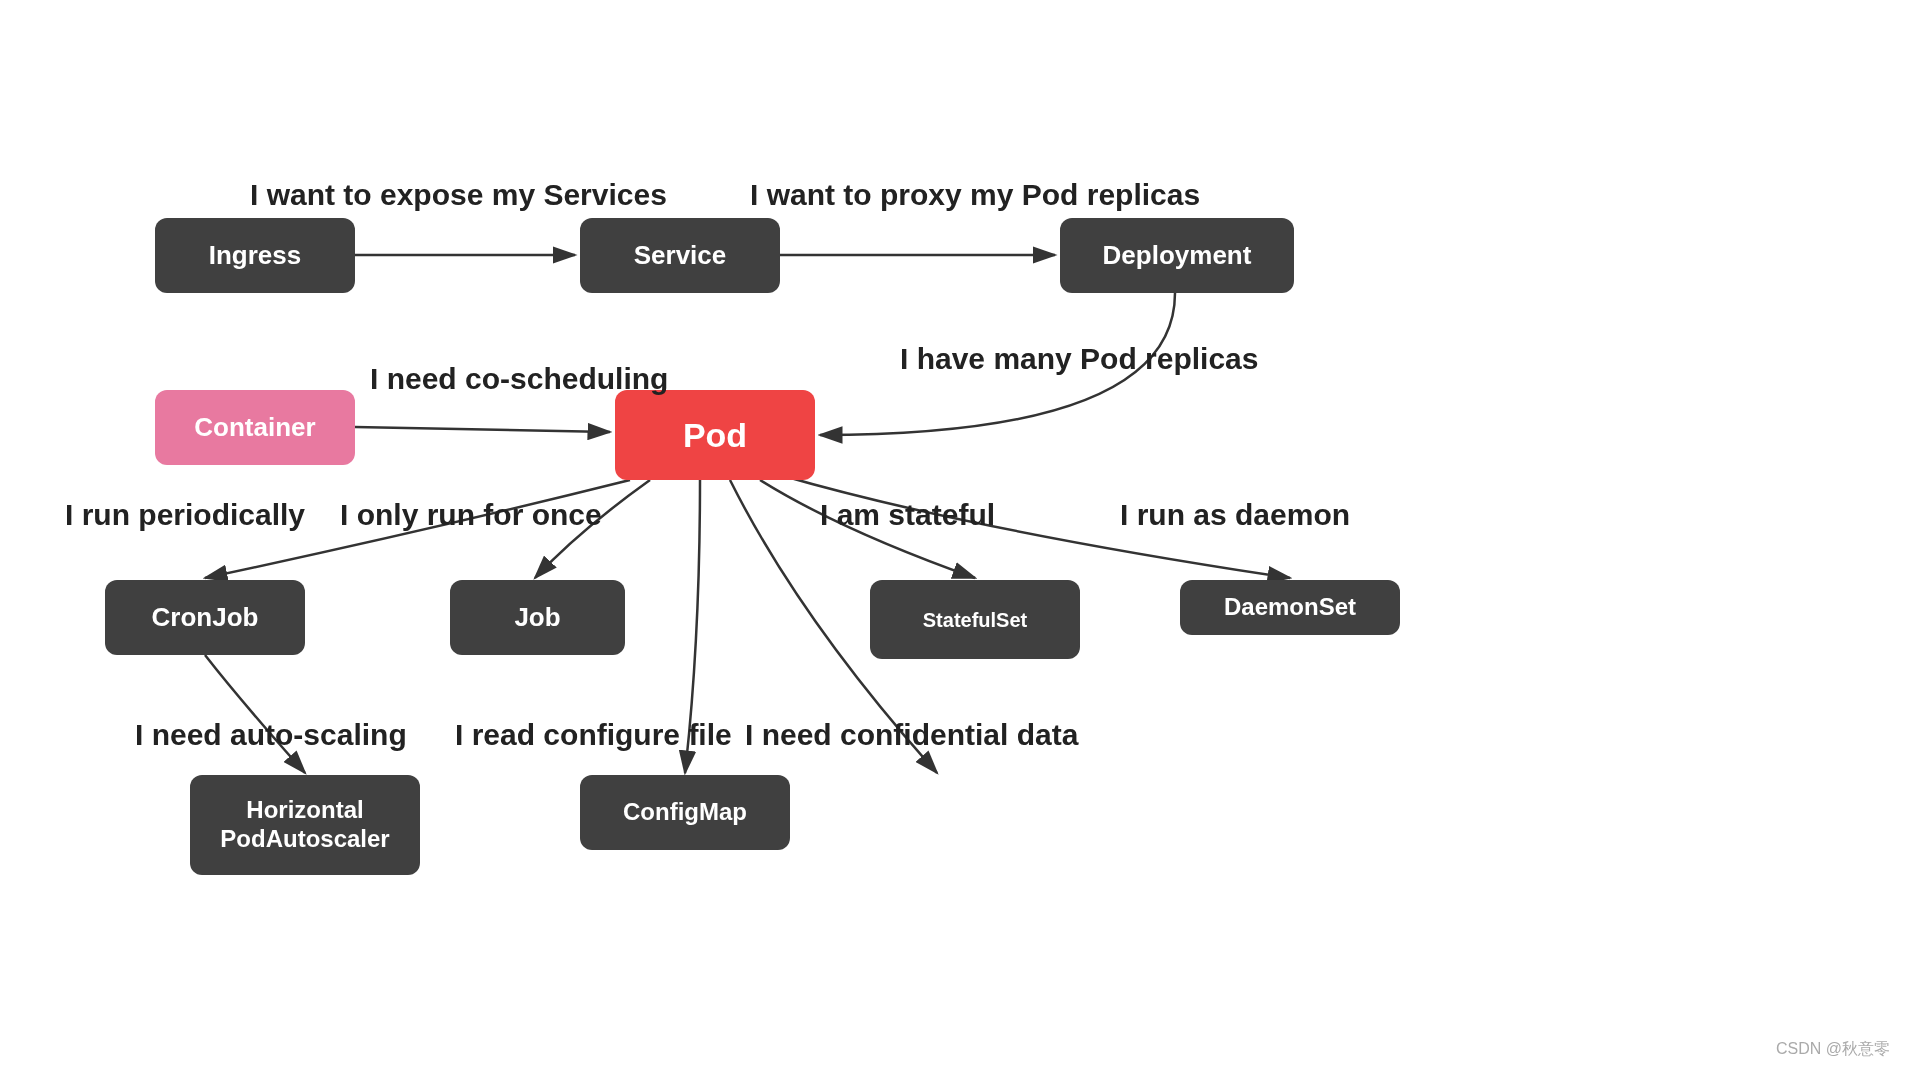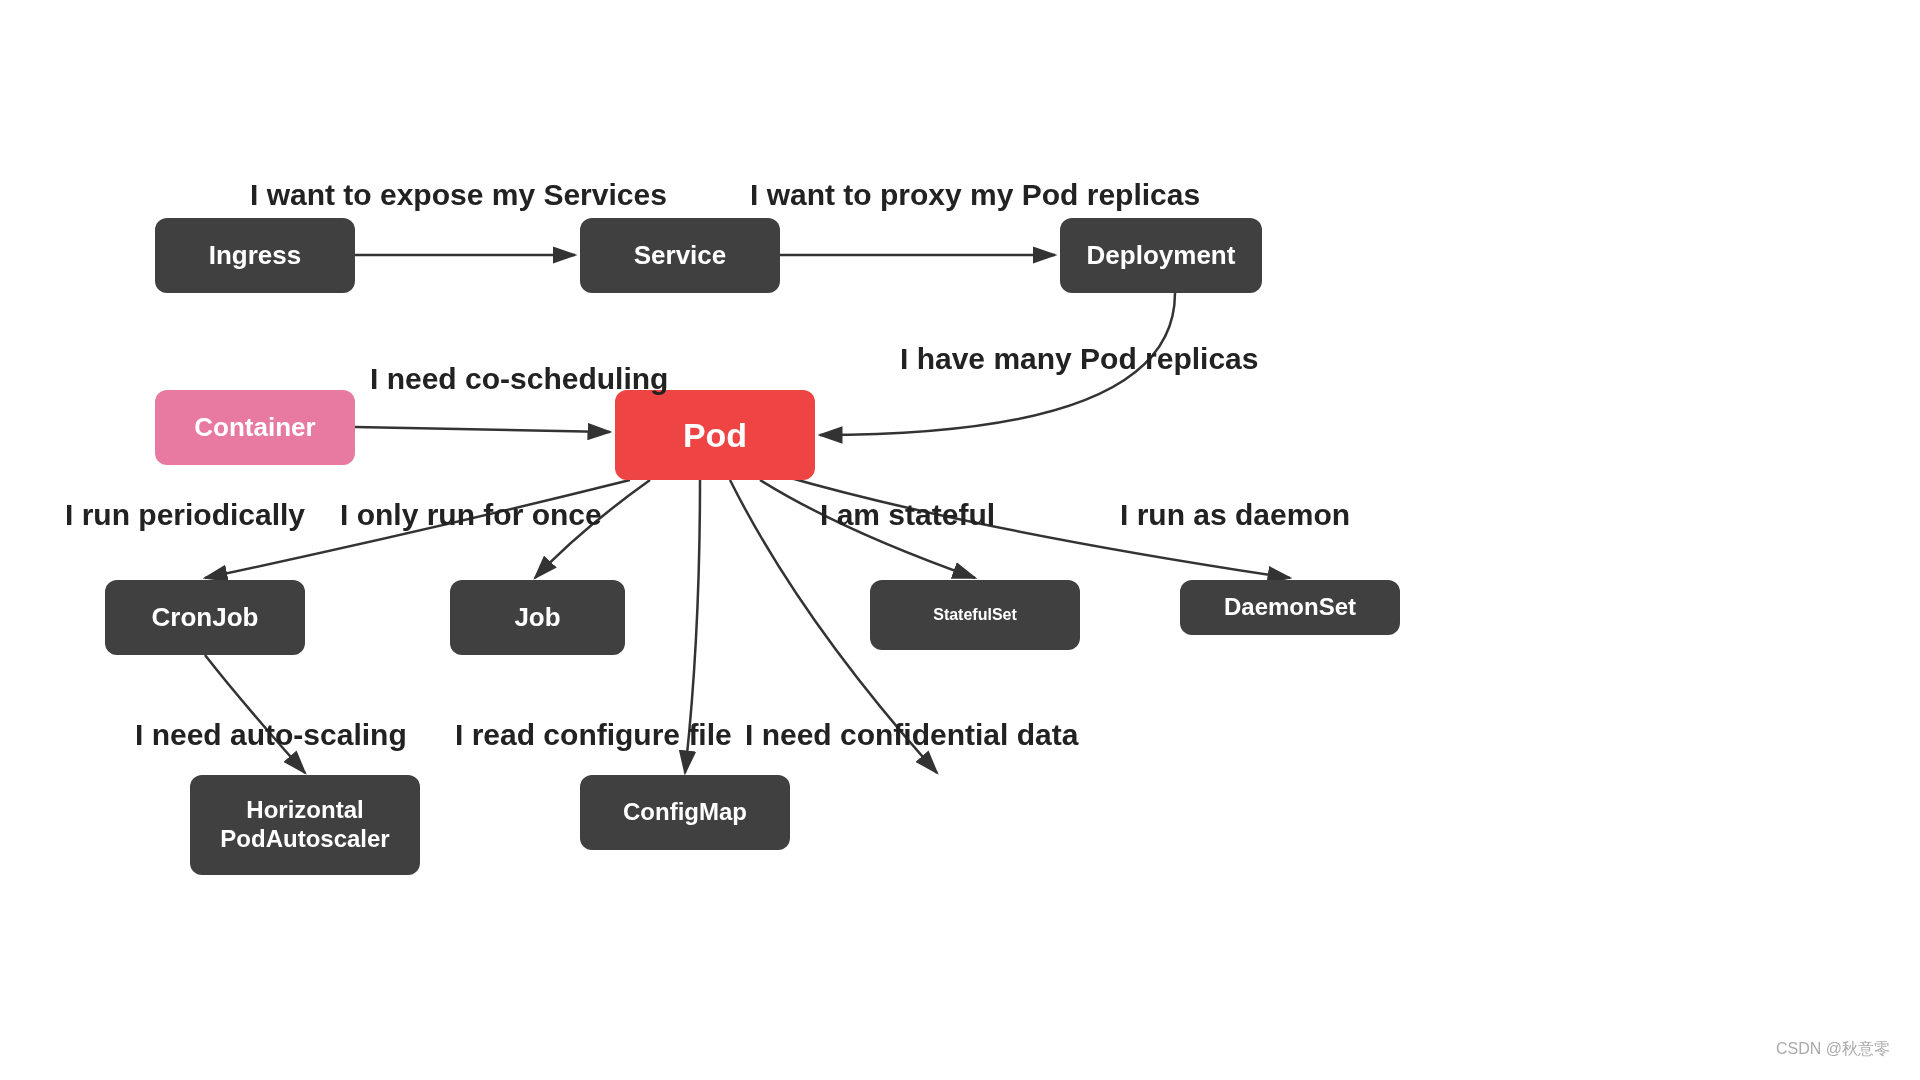--- a/index.html
+++ b/index.html
@@ -92,36 +92,36 @@
 
     <path d="M 205 655 Q 240 700 305 773" stroke="#333" stroke-width="2.5" fill="none" marker-end="url(#arrowhead)"></path>
   </svg>
 
   <div class="node node-blue" style="left:155px;top:218px;width:200px;height:75px;">
     <span>Ingress</span>
   </div>
   <div class="node node-blue" style="left:580px;top:218px;width:200px;height:75px;">
     <span>Service</span>
   </div>
-  <div class="node node-blue" style="left:1060px;top:218px;width:202px;height:75px;">
+  <div class="node node-blue" style="left:1060px;top:218px;width:234px;height:75px;">
     <span>Deployment</span>
   </div>
   <div class="node node-pink" style="left:155px;top:390px;width:200px;height:75px;">
     <span>Container</span>
   </div>
   <div class="node node-red" style="left:615px;top:390px;width:200px;height:90px;font-size:34px;">
     <span>Pod</span>
   </div>
   <div class="node node-blue" style="left:105px;top:580px;width:200px;height:75px;">
     <span>CronJob</span>
   </div>
   <div class="node node-blue" style="left:450px;top:580px;width:175px;height:75px;">
     <span>Job</span>
   </div>
-  <div class="node node-blue" style="left:870px;top:580px;width:210px;height:70px;font-size:16px;">
+  <div class="node node-blue" style="left:870px;top:580px;width:210px;height:79px;font-size:20px;">
     <span>StatefulSet</span>
   </div>
   <div class="node node-blue" style="left:1180px;top:580px;width:220px;height:55px;font-size:24px;">
     <span>DaemonSet</span>
   </div>
   <div class="node node-blue" style="left:190px;top:775px;width:230px;height:100px;font-size:24px;">
     <span style="white-space:pre-line;">Horizontal
 PodAutoscaler</span>
   </div>
   <div class="node node-blue" style="left:580px;top:775px;width:210px;height:75px;font-size:24px;">

